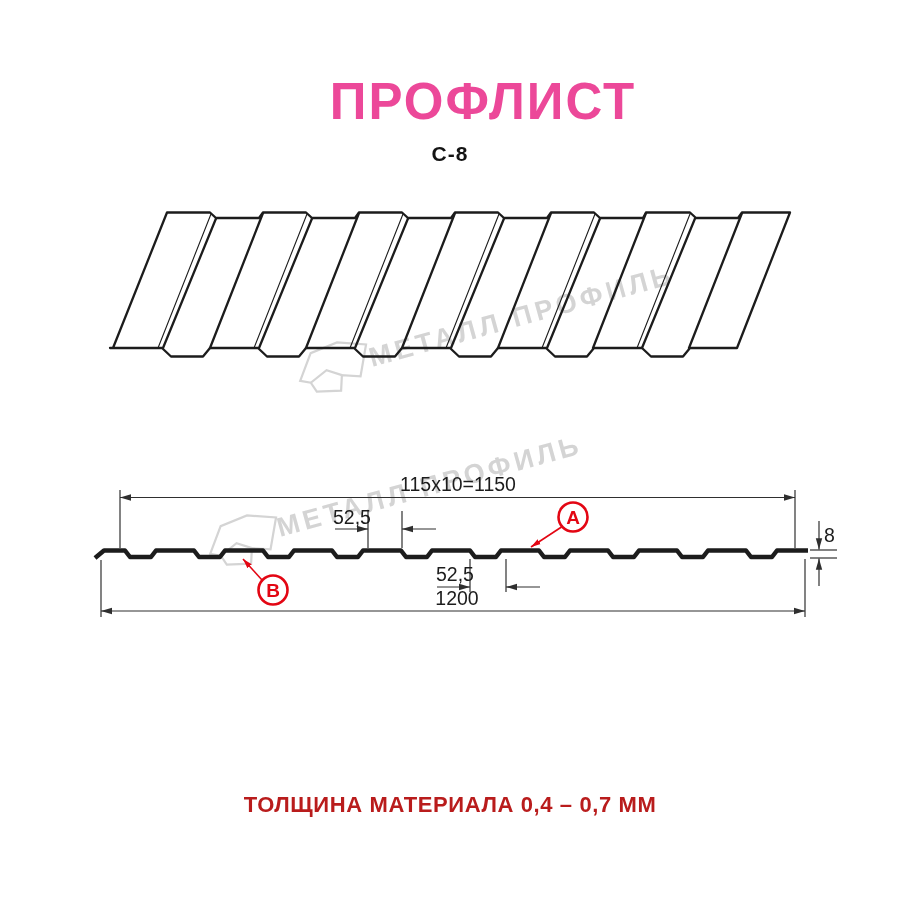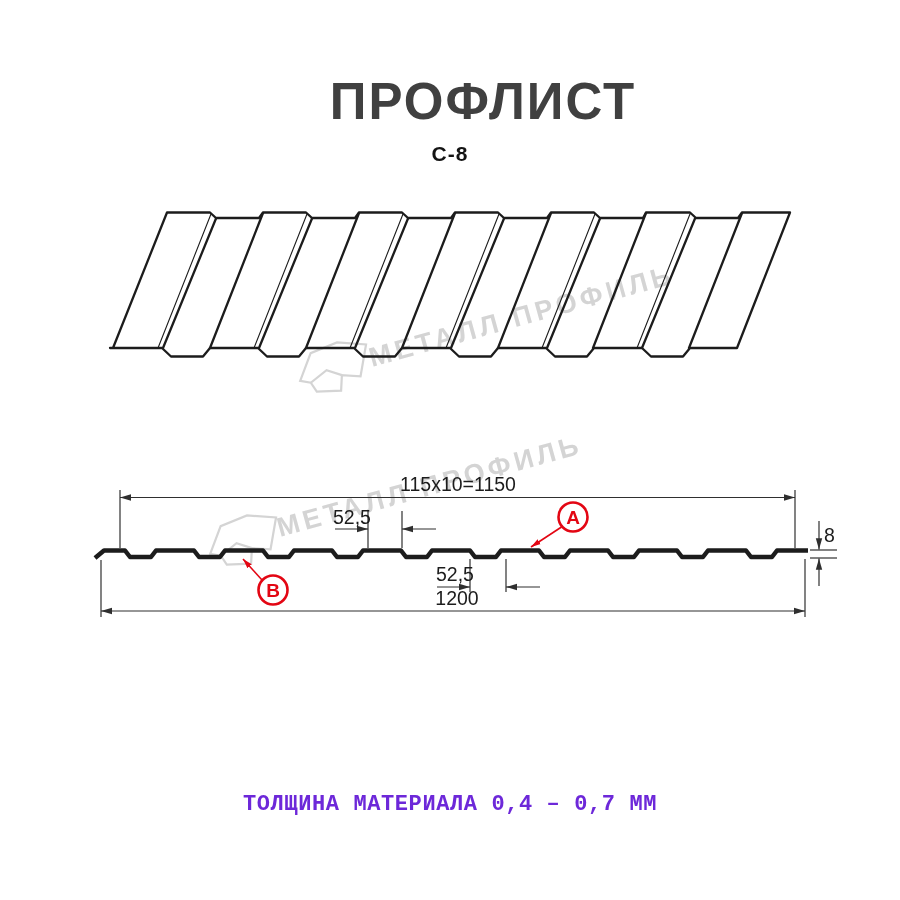--- a/index.html
+++ b/index.html
@@ -1,24 +1,24 @@
 <!DOCTYPE html>
 <html><head>
 <meta charset="utf-8">
 <style>
   html,body{margin:0;padding:0;background:#ffffff;}
   body{width:900px;height:900px;position:relative;overflow:hidden;
        font-family:"Liberation Sans", sans-serif;}
   .abs{position:absolute;}
   #title{left:483px;top:72px;transform:translateX(-50%);
-         font-size:51px;font-weight:700;letter-spacing:2px;color:#404040;white-space:nowrap;}
+         font-size:51px;font-weight:700;letter-spacing:2px;color:#ec4899;white-space:nowrap;}
   #subtitle{left:450px;top:134px;transform:translateX(-50%);
             font-size:21px;font-weight:700;letter-spacing:1px;color:#141414;margin-top:8px;}
   #footer-note{left:450px;top:792px;transform:translateX(-50%);
-               font-size:22px;font-weight:700;letter-spacing:0.6px;color:#6d28d9;white-space:nowrap;font-family:Liberation Mono, monospace;}
+               font-size:22px;font-weight:700;letter-spacing:0.6px;color:#b91c1c;white-space:nowrap;}
   svg{position:absolute;left:0;top:0;}
   svg text{font-family:"Liberation Sans", sans-serif;}
   .dimtxt{font-size:19.5px;fill:#1c1c1c;}
   .lbltxt{font-size:19px;font-weight:700;fill:currentColor;}
   .wmtxt{font-size:27px;font-weight:700;letter-spacing:4px;fill:currentColor;}
 </style>
 </head>
 <body>
 
 <div class="abs" id="title">ПРОФЛИСТ</div>

